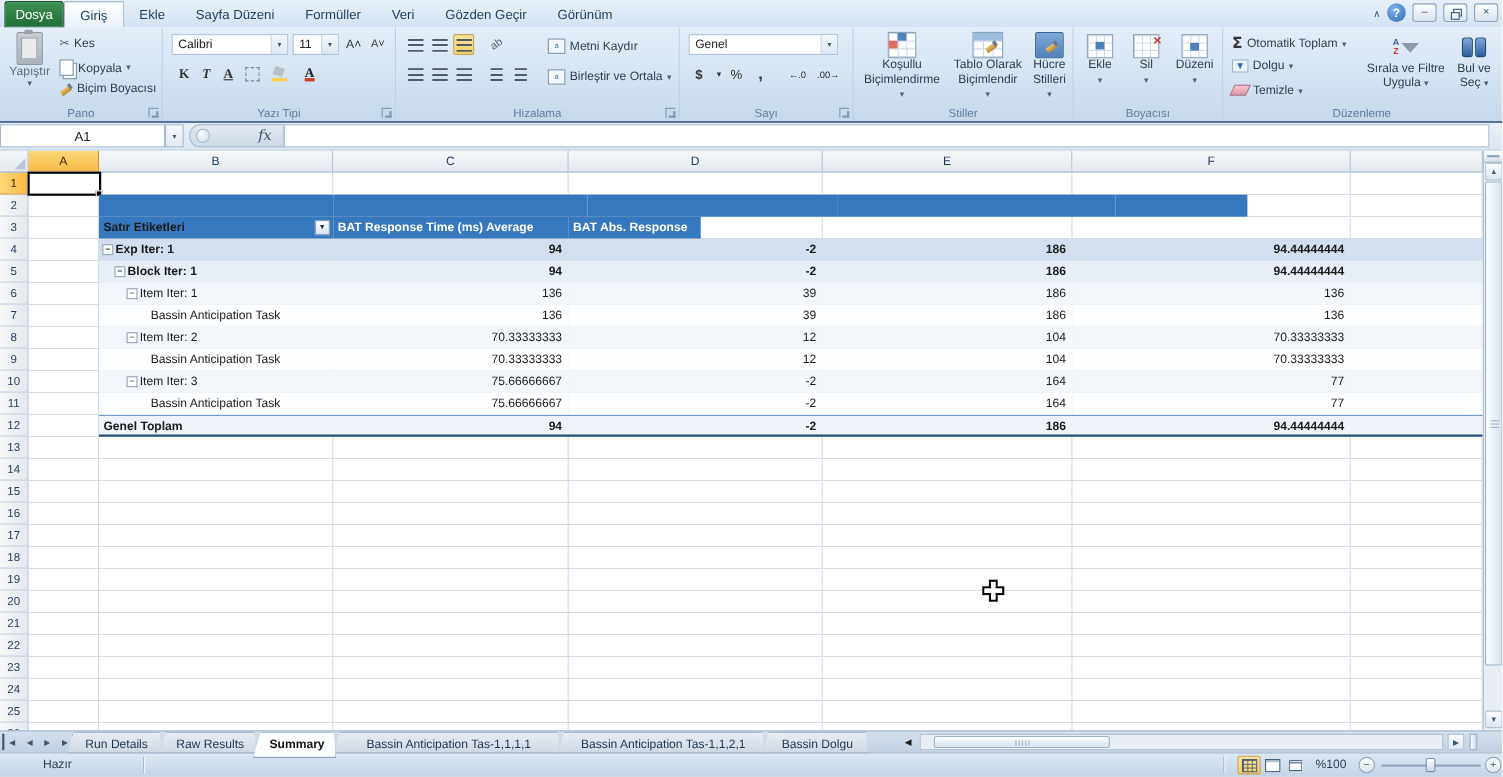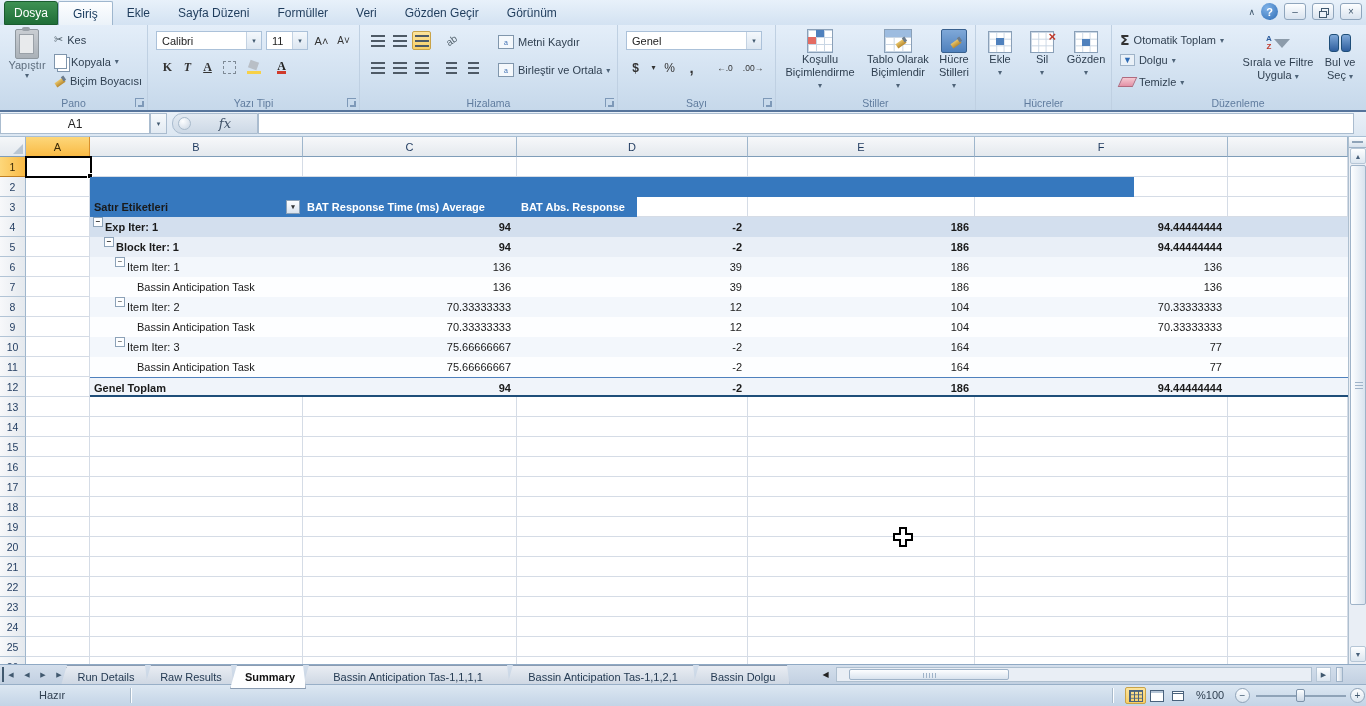--- a/index.html
+++ b/index.html
@@ -80,21 +80,21 @@
   
   .fbar{position:absolute;left:0;top:112px;width:1366px;height:25px;background:linear-gradient(#E9F0F8,#DCE7F2);
         border-bottom:1px solid #A9BFD4;box-sizing:border-box;}
   .namebox{position:absolute;left:0;top:1px;width:150px;height:21px;background:#fff;border:1px solid #AABCCF;
            box-sizing:border-box;display:flex;align-items:center;justify-content:center;font-size:12px;color:#222;}
   .namedrop{position:absolute;left:150px;top:1px;width:17px;height:21px;background:linear-gradient(#F6F9FC,#E2EAF2);
             border:1px solid #AABCCF;box-sizing:border-box;display:flex;align-items:center;justify-content:center;font-size:7px;color:#41596F;}
   .fxpill{position:absolute;left:172px;top:1px;width:86px;height:21px;background:linear-gradient(#E3EAF2,#CDD9E6);
           border:1px solid #AABCCF;border-radius:10px 0 0 10px;box-sizing:border-box;display:flex;align-items:center;}
   .fxpill .dot{width:11px;height:11px;border-radius:50%;background:radial-gradient(circle at 35% 30%,#FDFEFF,#C8D4E2);border:1px solid #A8BACB;margin-left:5px;}
-  .fx{margin-left:auto;margin-right:26px;font-family:"DejaVu Serif",serif;font-style:italic;font-size:13px;color:#3F5168;}
+  .fx{margin-left:auto;margin-right:10px;font-family:"DejaVu Serif",serif;font-style:italic;font-size:13px;color:#3F5168;}
   .finput{position:absolute;left:258px;top:1px;width:1096px;height:21px;background:#fff;border:1px solid #AABCCF;box-sizing:border-box;}
   
   .grid{position:absolute;left:0;top:137px;width:1366px;height:527px;overflow:hidden;background:#fff;}
   .corner{position:absolute;left:0;top:0;width:26px;height:20px;background:linear-gradient(#F5F7F9,#E4E9EE);
           border-right:1px solid #9FB6CC;border-bottom:1px solid #7F9DB9;box-sizing:border-box;}
   .corner::after{content:"";position:absolute;right:2px;bottom:2px;width:0;height:0;
           border-left:10px solid transparent;border-bottom:10px solid #B9C6D3;}
   .colhdrs{position:absolute;left:26px;top:0;height:20px;display:flex;}
   .ch{height:20px;box-sizing:border-box;border-right:1px solid #9FB6CC;border-bottom:1px solid #7F9DB9;
       background:linear-gradient(#F7F8FA,#E4E9EE);display:flex;align-items:center;justify-content:center;
@@ -109,21 +109,21 @@
          background-image:repeating-linear-gradient(to bottom,transparent 0 19px,#D5DCE6 19px 20px);}
   .vline{position:absolute;top:0;bottom:0;width:1px;background:#D5DCE6;}
   .selbox{position:absolute;left:-1px;top:-1px;width:63px;height:18px;border:2px solid #000;background:#fff;}
   .selbox::after{content:"";position:absolute;right:-3px;bottom:-3px;width:4px;height:4px;background:#000;border:1px solid #fff;}
   
   .pivot{position:absolute;left:64px;top:20px;width:1258px;font-size:11px;}
   .prow{display:flex;height:20px;box-sizing:border-box;}
   .pcell{box-sizing:border-box;height:20px;line-height:20px;white-space:nowrap;overflow:hidden;}
   .phead{background:#3678BE;color:#fff;font-weight:bold;}
   .pnum{text-align:right;padding-right:6px;color:#1A1A1A;}
-  .plabel{display:flex;color:#1A1A1A;}
+  .plabel{display:flex;align-items:center;color:#1A1A1A;}
   .pbold{font-weight:bold;}
   .collapse{display:inline-flex;width:10px;height:10px;border:1px solid #8CA2B8;background:#FDFEFF;
             box-sizing:border-box;align-items:center;justify-content:center;font-size:8px;line-height:8px;color:#333;margin-right:2px;flex:none;}
   .filterbtn{margin-left:auto;margin-right:3px;width:14px;height:14px;background:linear-gradient(#FDFEFF,#D9E3EE);
              border:1px solid #8CA2B8;box-sizing:border-box;display:flex;align-items:center;justify-content:center;
              font-size:7px;color:#333;align-self:center;}
   .band1{background:#D3DFEE;} .band2{background:#E9EFF7;} .light1{background:#F3F7FC;} .light2{background:#FDFEFF;}
   .totalrow{background:#F0F4FA;border-top:1px solid #4F81BD;border-bottom:2px solid #1F4E79;}
   
   .cursor{position:absolute;left:867px;top:370px;width:20px;height:20px;}
@@ -352,24 +352,24 @@
         <span class="ic-grid" style="width:22px;height:20px;background-size:7.3px 6.7px">
           <i style="position:absolute;right:-3px;top:-2px;color:#C0392B;font-style:normal;font-weight:bold;font-size:13px">×</i>
         </span>
         <span>Sil</span>
         <span class="caret">▾</span>
       </div>
       <div class="stackbtn" style="left:88px;top:6px;width:44px">
         <span class="ic-grid" style="width:22px;height:20px;background-size:7.3px 6.7px">
           <i style="position:absolute;left:7px;top:7px;width:8px;height:7px;background:#4F81BD"></i>
         </span>
-        <span>Gözden</span>
-        <span class="caret">▾</span>
-      </div>
-      <div class="glabel">Hücreler</div>
+        <span>Düzeni</span>
+        <span class="caret">▾</span>
+      </div>
+      <div class="glabel">Boyacısı</div>
     </div>
 
     <div class="rgroup" style="left:1112px;width:252px;border-right:none">
       <div class="rsb" style="left:8px;top:7px">
         <span class="sum">Σ</span>
         <span>Otomatik Toplam</span>
         <span class="caret">▾</span>
       </div>
       <div class="rsb" style="left:8px;top:29px">
         <span class="ic-fill-dn">▼</span>

